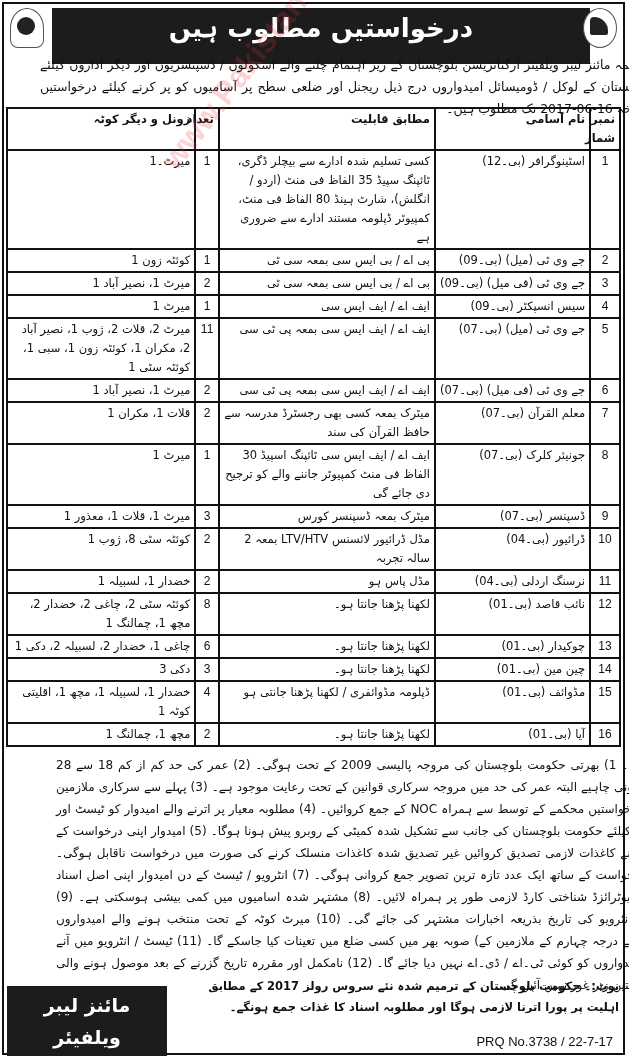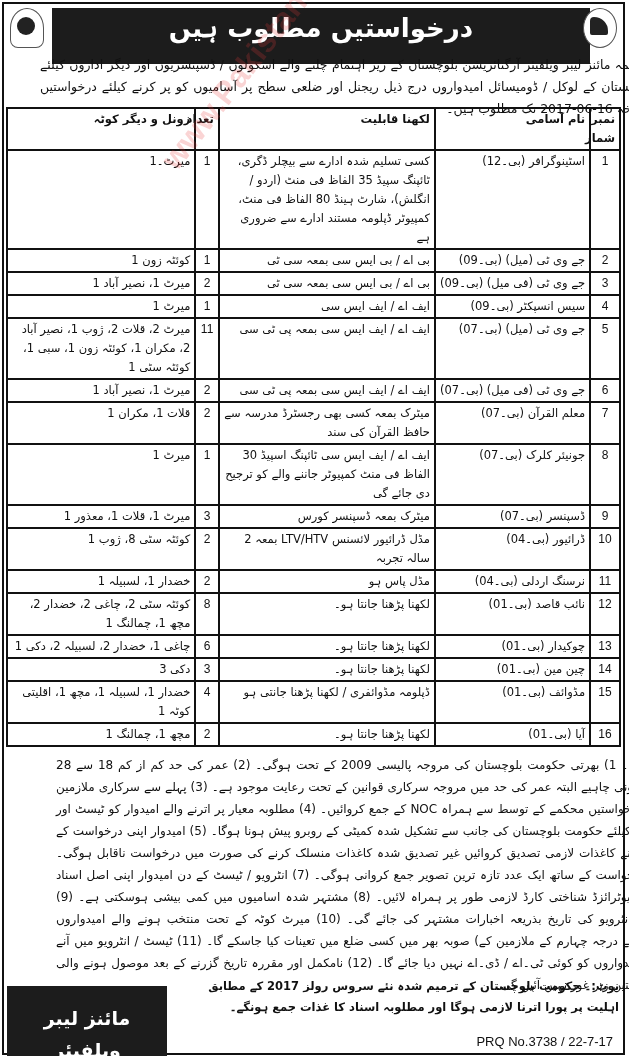--- a/index.html
+++ b/index.html
@@ -30,21 +30,21 @@
   .col-post { width: 145px; }
   .col-qual { width: 202px; }
   .col-cnt { width: 22px; }
   .col-zone { width: 176px; }
   .conditions { position: absolute; left: 4px; top: 750px; width: 611px; direction: rtl;
                 font-size: 12px; line-height: 22px; text-align: justify; margin-left: 48px; }
   .note { position: absolute; left: 172px; top: 972px; width: 443px; direction: rtl;
           font-size: 11.5px; line-height: 21px; font-weight: bold; }
   .stamp { position: absolute; left: 3px; top: 982px; width: 160px; height: 70px;
            background: #1c1c1c; color: #fff; direction: rtl; text-align: center;
-           font-weight: bold; font-size: 19px; line-height: 32px; padding-top: 16px; box-sizing: border-box; }
+           font-weight: bold; font-size: 19px; line-height: 32px; padding-top: 3px; box-sizing: border-box; }
   .prq { position: absolute; right: 10px; top: 1030px; font-family: "Liberation Sans", sans-serif;
          font-size: 13px; }
   .watermark { position: absolute; left: 150px; top: 150px; transform: rotate(-52deg);
                transform-origin: left top; color: rgba(230,60,60,0.22); font-size: 32px;
                font-family: "Liberation Sans", sans-serif; font-weight: bold; white-space: nowrap;
                pointer-events: none; }
 </style>
 </head>
 <body>
 
@@ -66,21 +66,21 @@
       <col class="col-sr">
         <col class="col-post">
         <col class="col-qual">
         <col class="col-cnt">
         <col class="col-zone">
     </colgroup>
     <tbody id="posts-body">
       <tr class="head">
         <td>نمبر شمار</td>
         <td>نام آسامی</td>
-        <td>لکھنا قابلیت</td>
+        <td>مطابق قابلیت</td>
         <td>تعداد</td>
         <td>زونل و دیگر کوٹہ</td>
       </tr>
     <tr>
           <td class="num">1</td>
           <td>اسٹینوگرافر (بی۔12)</td>
           <td>کسی تسلیم شدہ ادارے سے بیچلر ڈگری، ٹائپنگ سپیڈ 35 الفاظ فی منٹ (اردو / انگلش)، شارٹ ہینڈ 80 الفاظ فی منٹ، کمپیوٹر ڈپلومہ مستند ادارے سے ضروری ہے</td>
           <td class="num">1</td>
           <td>میرٹ۔1</td>
         </tr>

